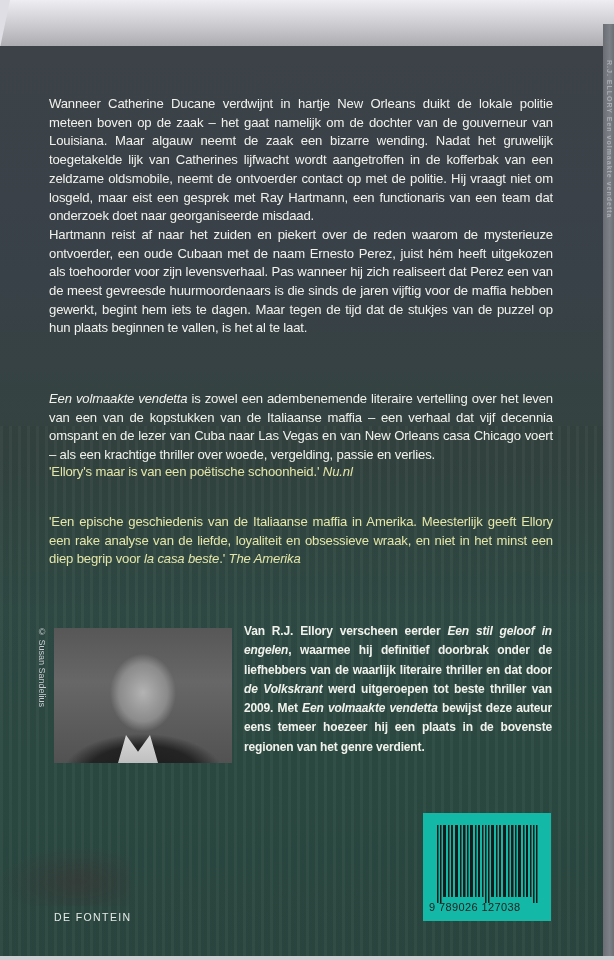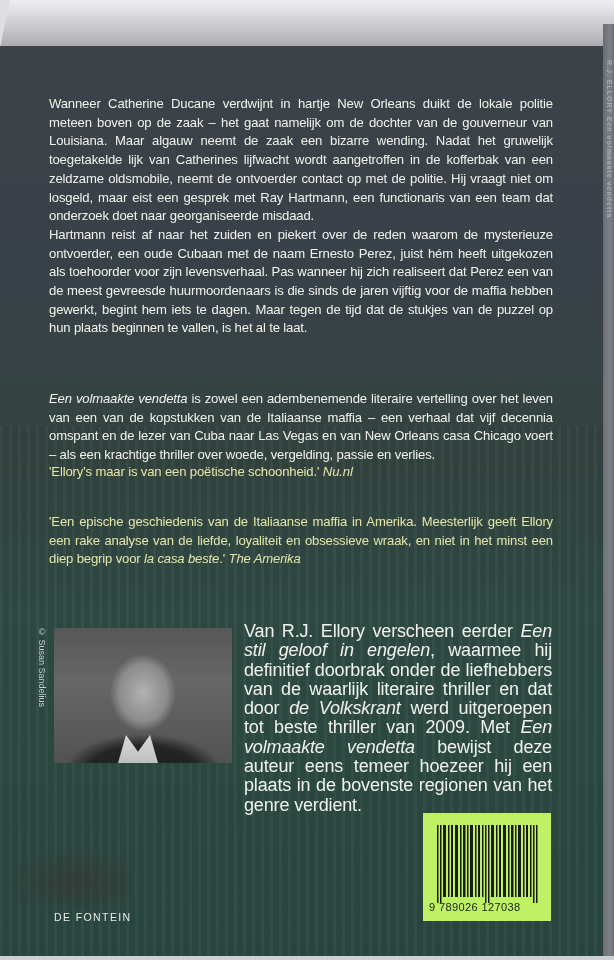--- a/index.html
+++ b/index.html
@@ -67,26 +67,26 @@
     position:absolute; left:118px; top:735px; width:40px; height:28px;
     background:linear-gradient(180deg,#d8d8d8,#bfbfbf);
     clip-path:polygon(20% 0,50% 60%,80% 0,100% 100%,0 100%);
   }
   .photo-credit {
     position:absolute; left:35px; top:627px; height:100px; width:12px;
     writing-mode:vertical-rl; font-size:9px; color:#c8ccd0; white-space:nowrap;
   }
   .author-bio {
     position:absolute; left:244px; top:622px; width:308px;
-    color:#f1f2ec; font-size:18px; line-height:19.3px; font-weight:normal;
+    color:#f1f2ec; font-size:12px; line-height:19.3px; font-weight:bold;
     letter-spacing:-0.15px; text-align:justify;
   }
   .barcode-box {
     position:absolute; left:423px; top:813px; width:128px; height:108px;
-    background:#bef264;
+    background:#14b8a6;
   }
   .barcode-bars {
     position:absolute; left:14px; top:12px; width:102px; height:78px;
   }
   .barcode-number {
     position:absolute; left:6px; top:88px; width:118px; font-size:11px;
     font-family:"Liberation Sans", sans-serif; color:#222; letter-spacing:0.4px;
   }
   .publisher {
     position:absolute; left:54px; top:911px; font-size:10.5px; font-weight:normal;

